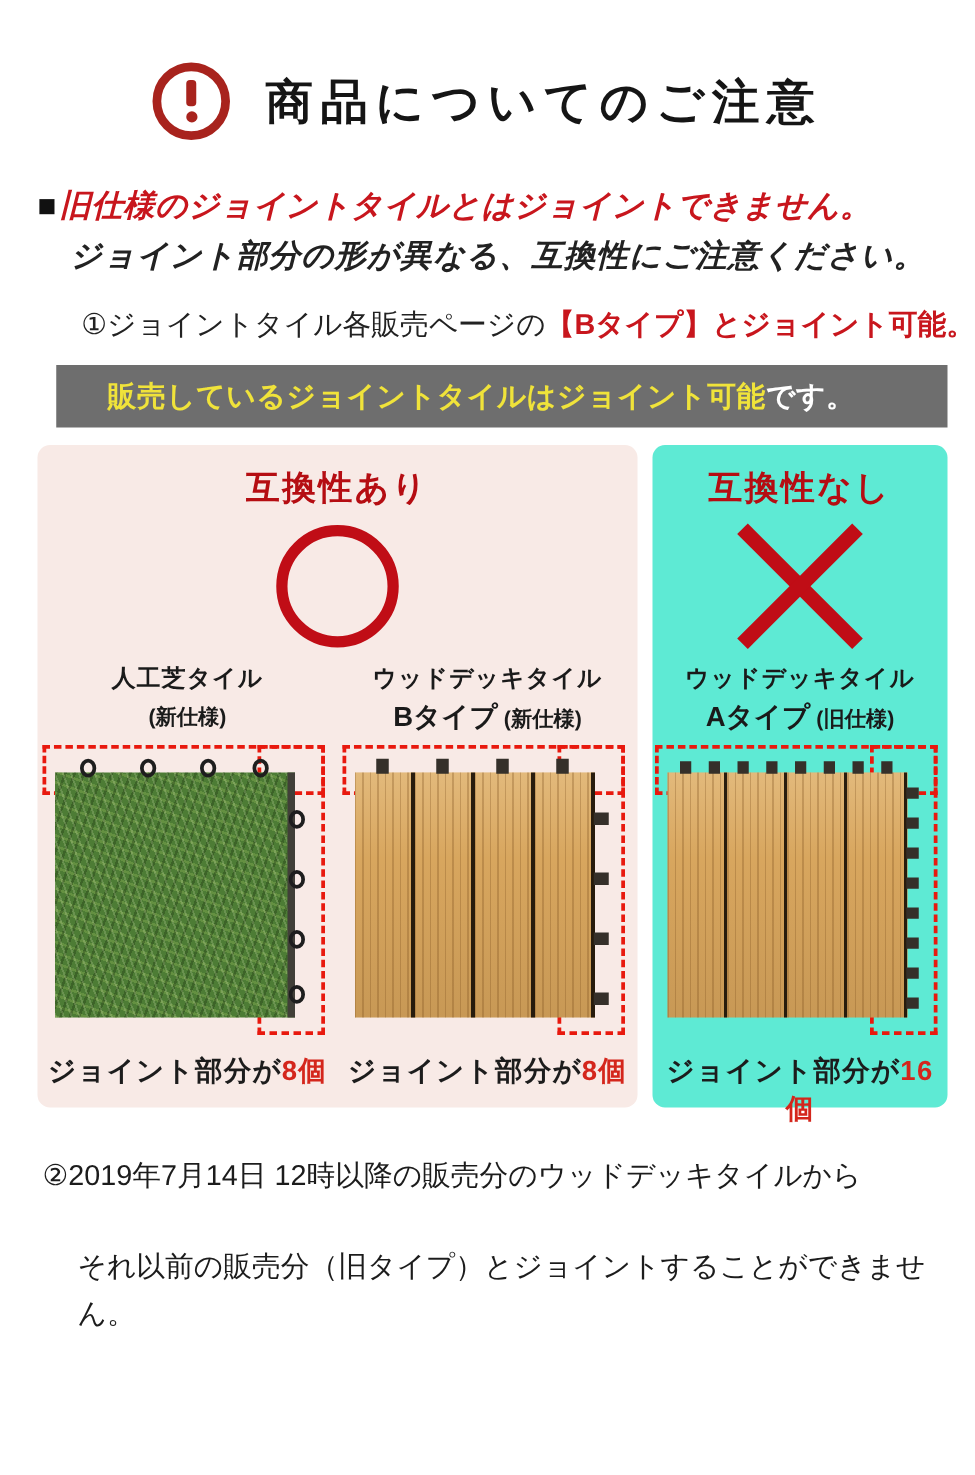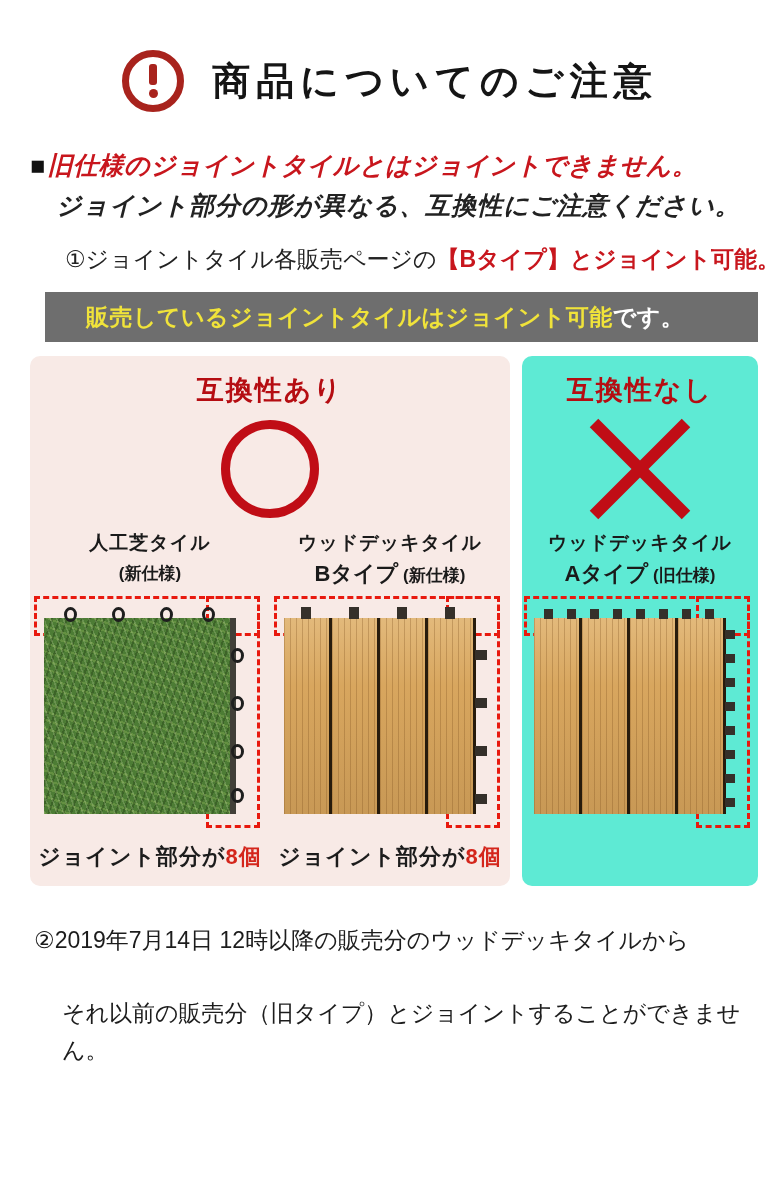--- a/index.html
+++ b/index.html
@@ -205,20 +205,23 @@
           <span class="tab" style="right:-9px;top:12px;width:10px;height:9px"></span>
           <span class="tab" style="right:-9px;top:36px;width:10px;height:9px"></span>
           <span class="tab" style="right:-9px;top:60px;width:10px;height:9px"></span>
           <span class="tab" style="right:-9px;top:84px;width:10px;height:9px"></span>
           <span class="tab" style="right:-9px;top:108px;width:10px;height:9px"></span>
           <span class="tab" style="right:-9px;top:132px;width:10px;height:9px"></span>
           <span class="tab" style="right:-9px;top:156px;width:10px;height:9px"></span>
           <span class="tab" style="right:-9px;top:180px;width:10px;height:9px"></span>
         </div>
       </div>
+      <div class="caption">
+        <span>ジョイント部分が</span><span class="count">16個</span>
+      </div>
     </div>
   </div>
 
 </div>
 
 <div class="point2">
   <div class="row">
     <span>②</span><span>2019年7月14日 12時以降の販売分のウッドデッキタイルから</span>
   </div>
   <div class="row row-indent">それ以前の販売分（旧タイプ）とジョイントすることができません。</div>

